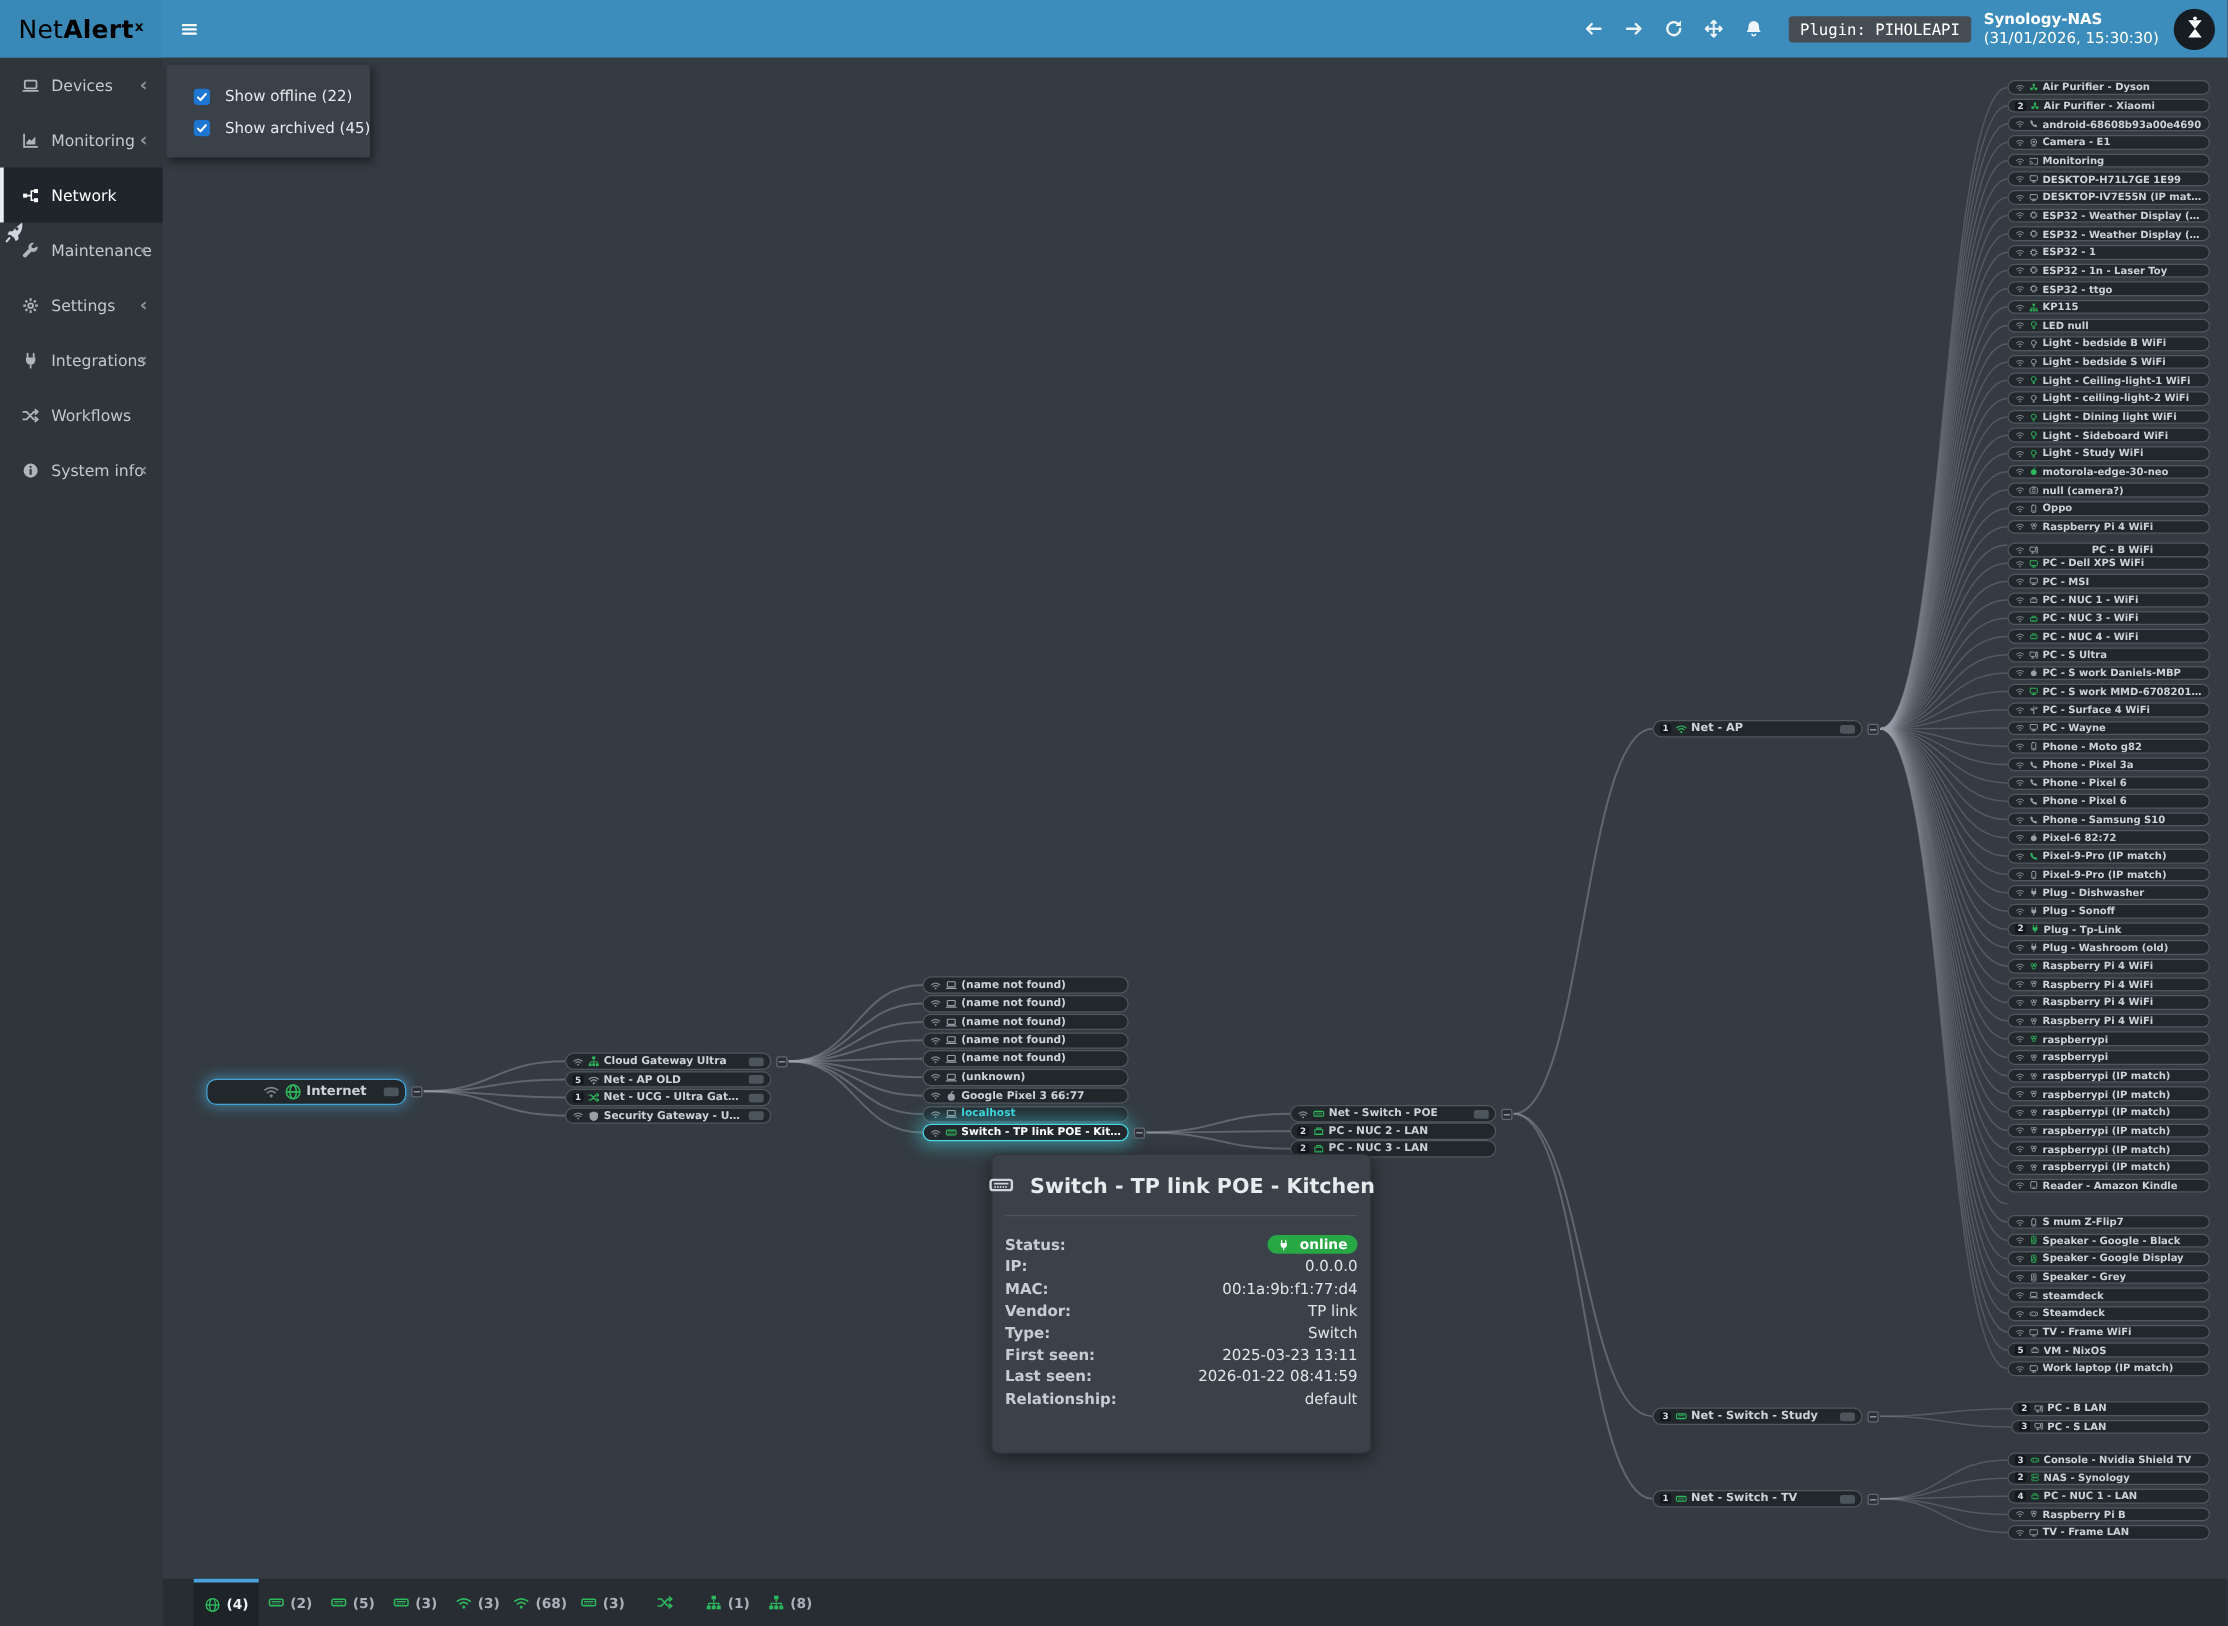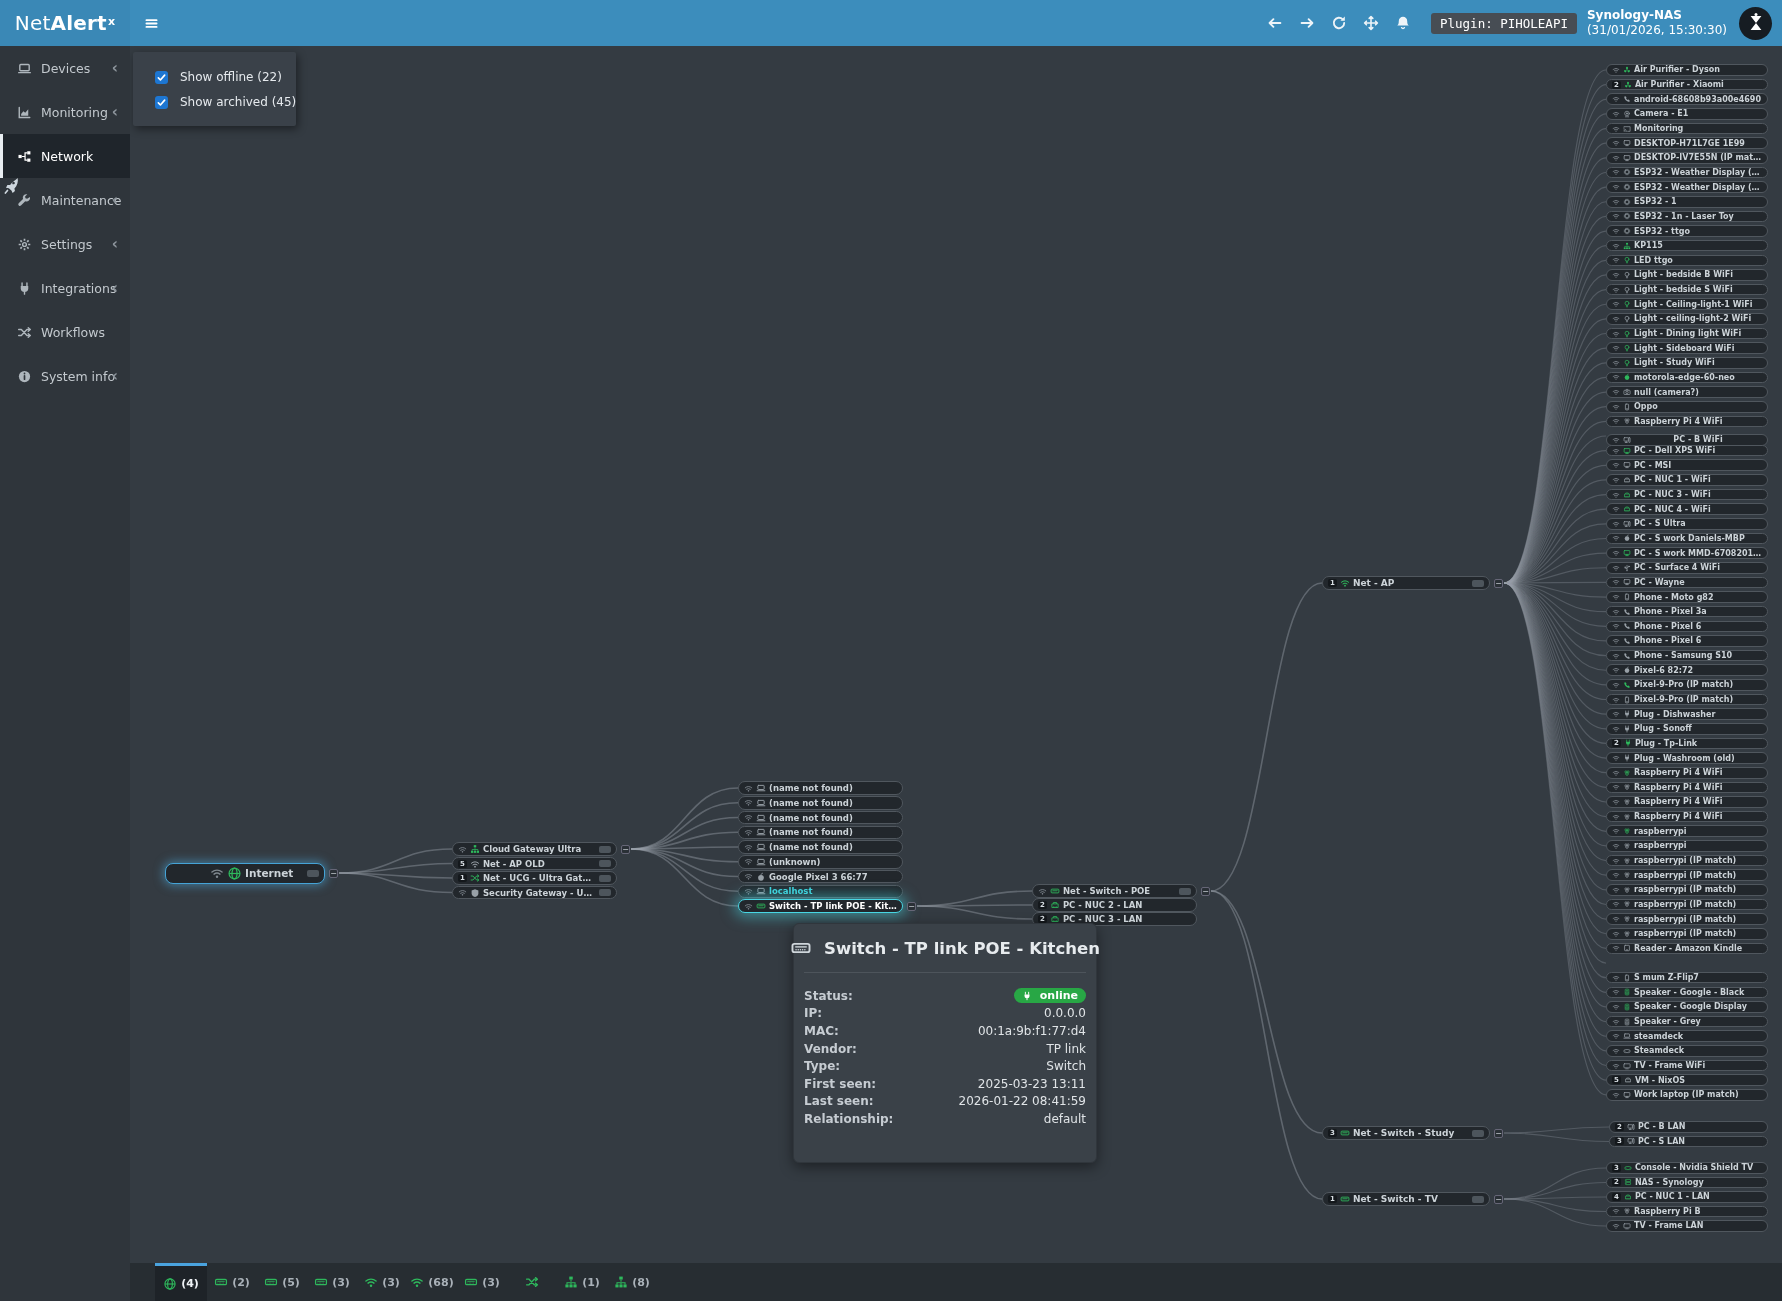--- a/index.html
+++ b/index.html
@@ -1,21 +1,21 @@
 <!DOCTYPE html>
 <html><head>
 <meta charset="utf-8">
 <style>
   html,body{margin:0;padding:0;width:1782px;height:1301px;overflow:hidden;
     background:#343b42;font-family:"DejaVu Sans","Liberation Sans",sans-serif;color:#ccd3d8;}
   .icon{display:inline-block;vertical-align:middle;}
   .icon svg{display:block;}
   
   #topbar{position:absolute;top:0;left:0;width:1782px;height:46px;background:#3c8dbc;z-index:60;display:flex;align-items:center;}
-  #logo{width:130px;height:46px;background:#3a88b6;color:#ffffff;display:flex;align-items:center;justify-content:center;font-size:20px;letter-spacing:.2px;}
+  #logo{width:130px;height:46px;background:#3a88b6;color:#000000;display:flex;align-items:center;justify-content:center;font-size:20px;letter-spacing:.2px;}
   #logo b{font-weight:700;}
   #logo sup{font-size:11px;font-weight:700;margin-left:1px;transform:translateY(-2px);}
   #hamburger{margin-left:14px;color:#fff;cursor:pointer;}
   #topbar-right{position:absolute;right:0;top:0;height:46px;display:flex;align-items:center;}
   .nav-ic{color:#eef4f8;margin:0 8px;cursor:pointer;}
   #plugin-badge{background:#474d54;color:#fff;font-family:"DejaVu Sans Mono","Liberation Mono",monospace;
      font-size:12.5px;padding:3px 9px;border-radius:3px;margin:0 10px 0 12px;white-space:nowrap;}
   #hostblock{color:#ffffff;font-size:12px;line-height:15px;margin-right:12px;}
   #hostblock .h1{font-weight:700;}
   #avatar{width:33px;height:33px;border-radius:50%;background:#161c22;display:flex;align-items:center;justify-content:center;margin-right:10px;}
@@ -964,21 +964,21 @@
       <span class="icon wifi-slot">
         <svg width="8" height="8">
           <use href="#i-wifi"></use>
         </svg>
       </span>
       <span class="icon dev green">
         <svg width="8" height="8">
           <use href="#i-bulb"></use>
         </svg>
       </span>
-      <span class="nlabel">LED ttgo</span>
+      <span class="nlabel">LED null</span>
     </div>
     <div class="pill" style="left: 1606px; top: 269.16px; width: 162px; height: 11.6px; font-size: 8px;">
       <span class="icon wifi-slot">
         <svg width="8" height="8">
           <use href="#i-wifi"></use>
         </svg>
       </span>
       <span class="icon dev gray">
         <svg width="8" height="8">
           <use href="#i-bulb"></use>
@@ -1068,21 +1068,21 @@
       <span class="icon wifi-slot">
         <svg width="8" height="8">
           <use href="#i-wifi"></use>
         </svg>
       </span>
       <span class="icon dev green">
         <svg width="8" height="8">
           <use href="#i-apple"></use>
         </svg>
       </span>
-      <span class="nlabel">motorola-edge-60-neo</span>
+      <span class="nlabel">motorola-edge-30-neo</span>
     </div>
     <div class="pill" style="left: 1606px; top: 386.28px; width: 162px; height: 11.6px; font-size: 8px;">
       <span class="icon wifi-slot">
         <svg width="8" height="8">
           <use href="#i-wifi"></use>
         </svg>
       </span>
       <span class="icon dev gray">
         <svg width="8" height="8">
           <use href="#i-camera"></use>

